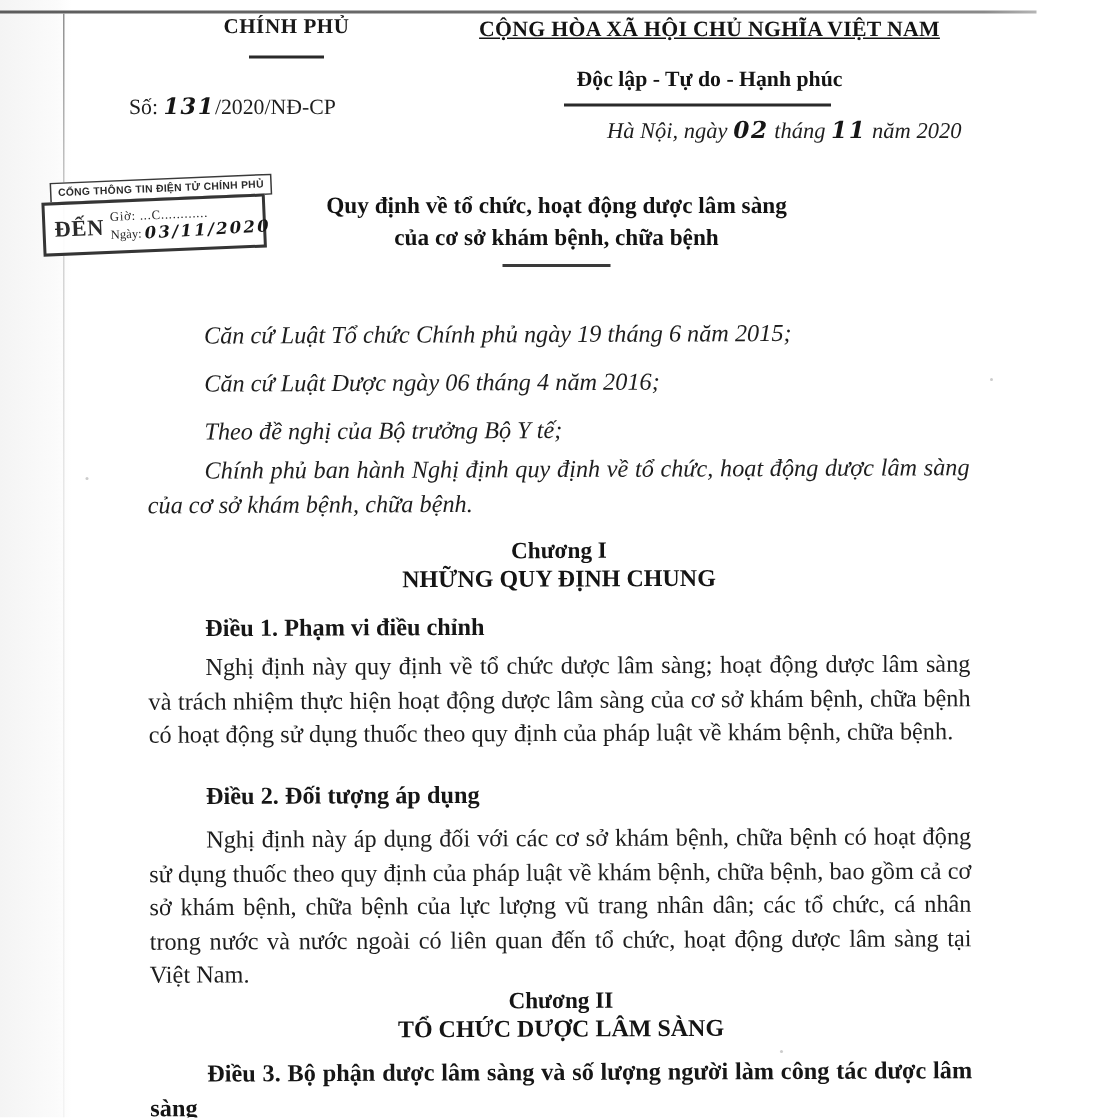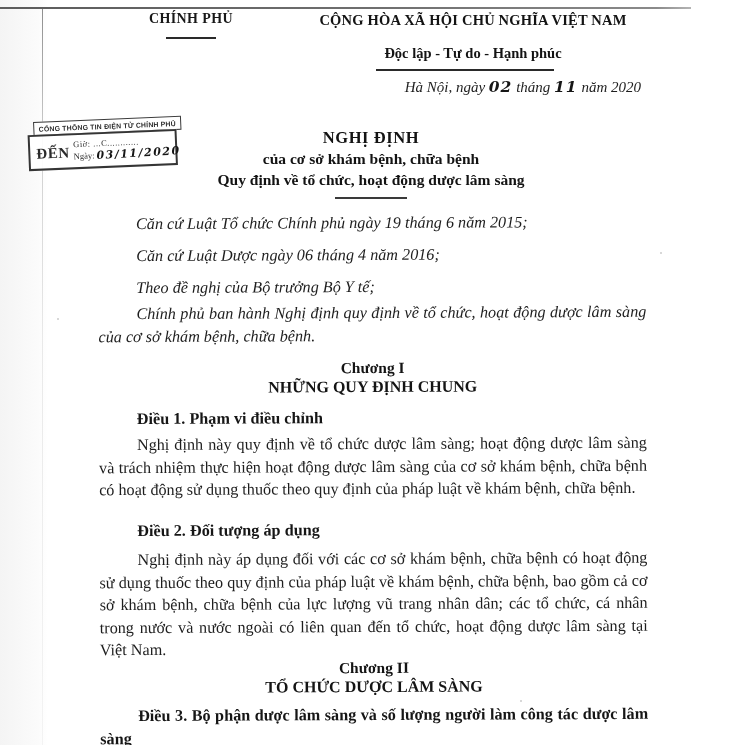--- a/index.html
+++ b/index.html
@@ -36,21 +36,21 @@
   .org-underline { width: 50px; height: 2px; background: #2a2a2a; margin: 9px auto 0; }
   .doc-number { margin-top: 23px; font-size: 14.5px; text-align: left; padding-left: 1px; white-space: nowrap; }
   .hand {
     font-weight: bold; font-style: italic;
     font-family: "DejaVu Serif", serif;
     letter-spacing: 1px; color: #161616;
   }
   .doc-number .hand { font-size: 15px; }
 
   .hdr-right { position: absolute; left: 305px; top: 11px; width: 336px; text-align: center; }
-  .nation-name { font-weight: bold; font-size: 14.5px; line-height: 19px; letter-spacing: .2px; color: #141414; }
+  .nation-name { font-weight: bold; font-size: 14.5px; line-height: 19px; letter-spacing: .2px; color: #141414; text-decoration: underline; }
   .motto { font-weight: bold; font-size: 14.5px; line-height: 19px; margin-top: 14px; color: #141414; }
   .motto-underline { width: 178px; height: 2px; background: #2a2a2a; margin: 6px auto 0; transform: translateX(-8px); }
   .place-date { margin-top: 6px; font-style: italic; font-size: 15px; white-space: nowrap; text-align: right; }
   .place-date .hand { font-size: 15.5px; }
 
   
   .stamp {
     position: absolute; left: 28px; top: 119px; width: 152px;
     transform: rotate(-2.4deg);
     color: #2b2b2b;
@@ -106,20 +106,24 @@
   <div class="top-edge-line"></div>
   <div class="left-edge-line"></div>
   <div class="speck s1"></div>
   <div class="speck s2"></div>
   <div class="speck s3"></div>
   <div class="speck s4"></div>
 
   <div class="hdr-left">
     <div class="org-name">CHÍNH PHỦ</div>
     <div class="org-underline"></div>
+    <div class="doc-number">
+      <span>Số:</span>
+      <span class="hand">131</span><span>/2020/NĐ-CP</span>
+    </div>
   </div>
 
   <div class="hdr-right">
     <div class="nation-name">CỘNG HÒA XÃ HỘI CHỦ NGHĨA VIỆT NAM</div>
     <div class="motto">Độc lập - Tự do - Hạnh phúc</div>
     <div class="motto-underline"></div>
     <div class="place-date">
       <span>Hà Nội, ngày</span>
       <span class="hand">02</span>
       <span>tháng</span>
@@ -136,23 +140,22 @@
         <div class="stamp-gio">Giờ: ...C............</div>
         <div class="stamp-ngay">
           <span>Ngày:</span>
           <span class="hand">03/11/2020</span>
         </div>
       </div>
     </div>
   </div>
 
   <div class="title-block">
-    <div class="title-kind">NGHỊ ĐỊNH</div>
+    <div class="title-sub">Quy định về tổ chức, hoạt động dược lâm sàng</div>
     <div class="title-sub">của cơ sở khám bệnh, chữa bệnh</div>
-    <div class="title-sub">Quy định về tổ chức, hoạt động dược lâm sàng</div>
     <div class="title-divider"></div>
   </div>
 
   <div class="content">
     <div class="pre-p p1">Căn cứ Luật Tổ chức Chính phủ ngày 19 tháng 6 năm 2015;</div>
     <div class="pre-p p2">Căn cứ Luật Dược ngày 06 tháng 4 năm 2016;</div>
     <div class="pre-p p3">Theo đề nghị của Bộ trưởng Bộ Y tế;</div>
     <div class="pre-p p4">Chính phủ ban hành Nghị định quy định về tổ chức, hoạt động dược lâm sàng của cơ sở khám bệnh, chữa bệnh.</div>
 
     <div class="chap ch1">

